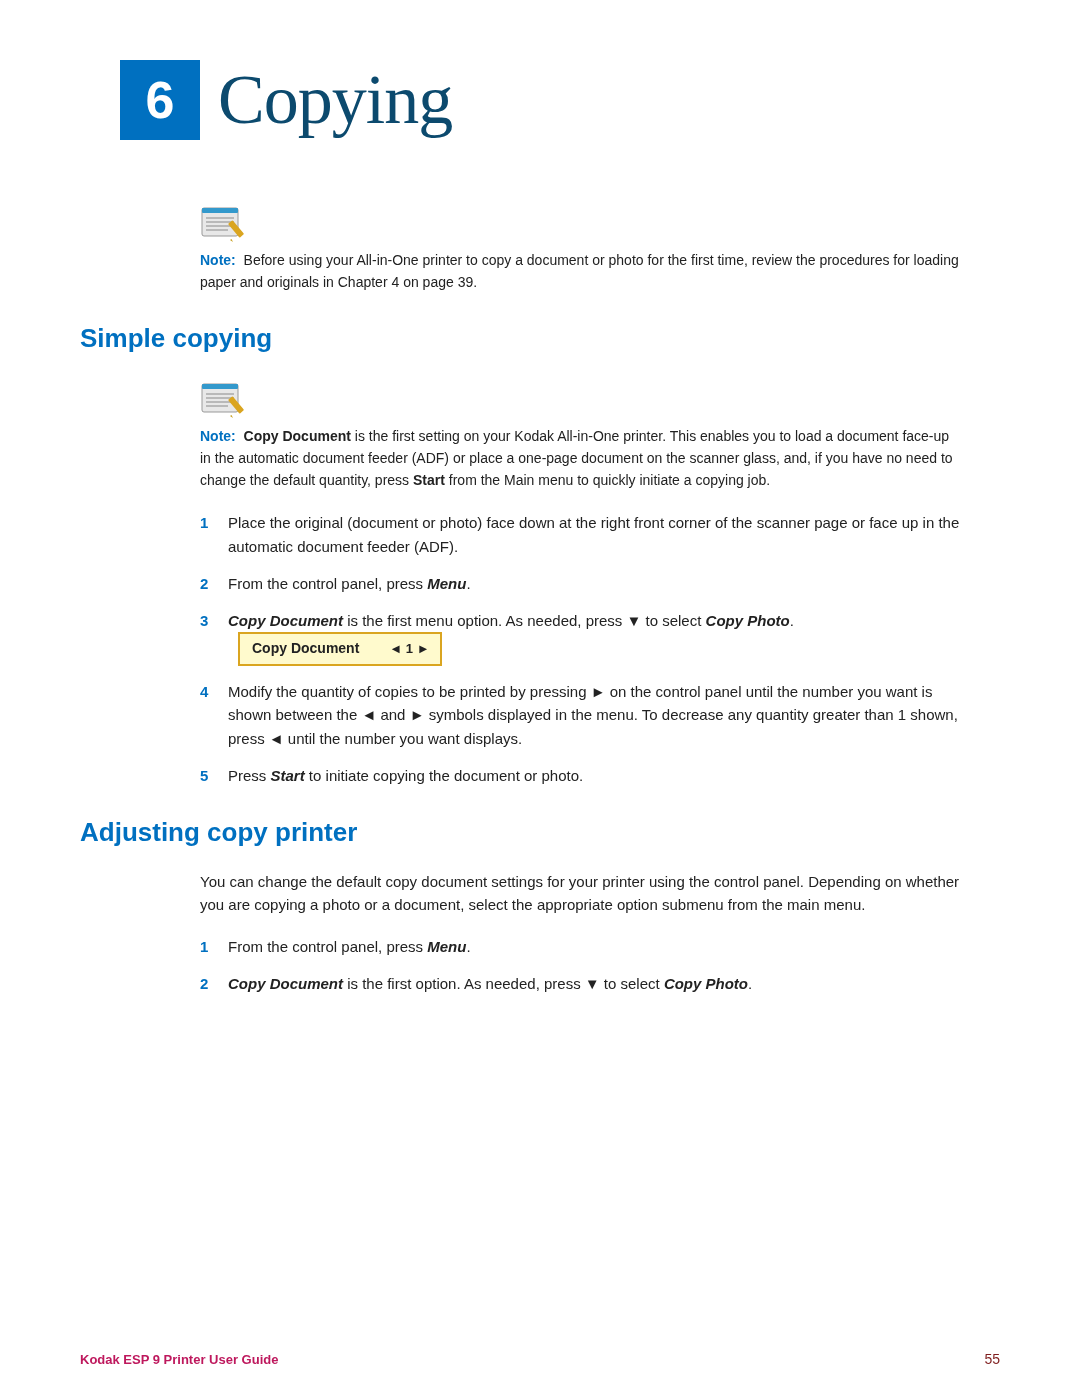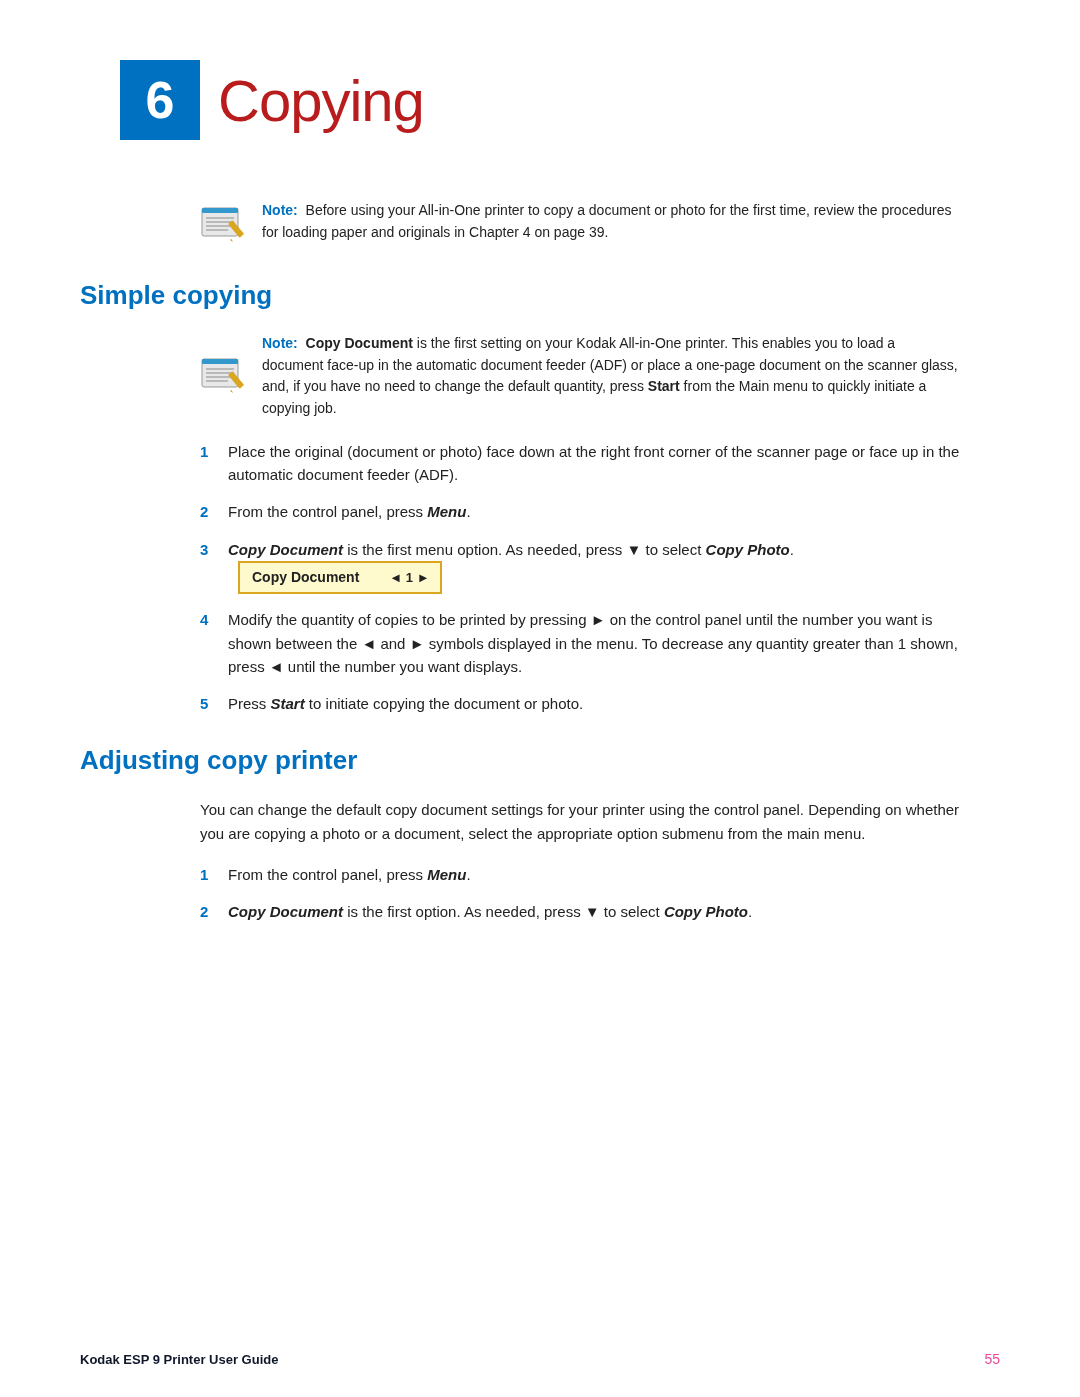--- a/index.html
+++ b/index.html
@@ -34,42 +34,44 @@
       font-weight: bold;
       width: 80px;
       height: 80px;
       display: flex;
       align-items: center;
       justify-content: center;
       margin-right: 18px;
       flex-shrink: 0;
     }
     .chapter-title {
-      font-size: 58px;
+      font-size: 70px;
       font-weight: 300;
-      color: #b91c1c;
+      color: #0c4a6e;
       letter-spacing: -1px;
+      font-family: Liberation Serif, serif;
     }
 
     
     .intro-text {
       margin-left: 120px;
       margin-right: 40px;
       margin-bottom: 18px;
       line-height: 1.55;
       font-size: 15px;
     }
 
     
     .note-block {
       display: flex;
       align-items: flex-start;
       margin-left: 120px;
       margin-right: 40px;
       margin-bottom: 30px;
+      flex-direction: column;
     }
     .note-icon {
       width: 48px;
       height: 48px;
       flex-shrink: 0;
       margin-right: 14px;
       margin-top: 2px;
     }
     .note-text {
       font-size: 14px;
@@ -159,25 +161,25 @@
       position: absolute;
       bottom: 30px;
       left: 80px;
       right: 80px;
       display: flex;
       justify-content: space-between;
       align-items: center;
       font-size: 13px;
     }
     .footer-left {
-      color: #0f172a;
+      color: #be185d;
       font-weight: bold;
     }
     .footer-right {
-      color: #ec4899;
+      color: #7f1d1d;
       font-size: 14px;
     }
 
     
     .scanner-icon-svg {
       width: 48px;
       height: 48px;
     }
   </style>
 </head>
@@ -210,21 +212,21 @@
     </div>
     <div class="note-text">
       <span class="note-label">Note:</span>
       &nbsp;<span>Before using your All-in-One printer to copy a document or photo for the first time, review the procedures for loading paper and originals in Chapter 4 on page 39.</span>
     </div>
   </div>
 
   <div class="section-sep">
     <h2 class="section-heading">Simple copying</h2>
 
-    <div class="note-block" style="margin-bottom:20px;align-items:center;">
+    <div class="note-block" style="margin-bottom:20px;">
       <div class="note-icon">
         <svg class="scanner-icon-svg" viewBox="0 0 48 48">
           <rect x="2" y="6" width="36" height="28" rx="2" fill="#e8e8e8" stroke="#999" stroke-width="1"></rect>
           <rect x="2" y="6" width="36" height="5" rx="1" fill="#3399cc"></rect>
           <line x1="6" y1="16" x2="34" y2="16" stroke="#aaa" stroke-width="1.5"></line>
           <line x1="6" y1="20" x2="34" y2="20" stroke="#aaa" stroke-width="1.5"></line>
           <line x1="6" y1="24" x2="34" y2="24" stroke="#aaa" stroke-width="1.5"></line>
           <line x1="6" y1="28" x2="28" y2="28" stroke="#aaa" stroke-width="1.5"></line>
           <rect x="28" y="22" width="6" height="18" rx="1" fill="#DAA520" transform="rotate(-40 28 22)"></rect>
           <polygon points="30,38 33,40 31.5,37" fill="#c8a020"></polygon>

